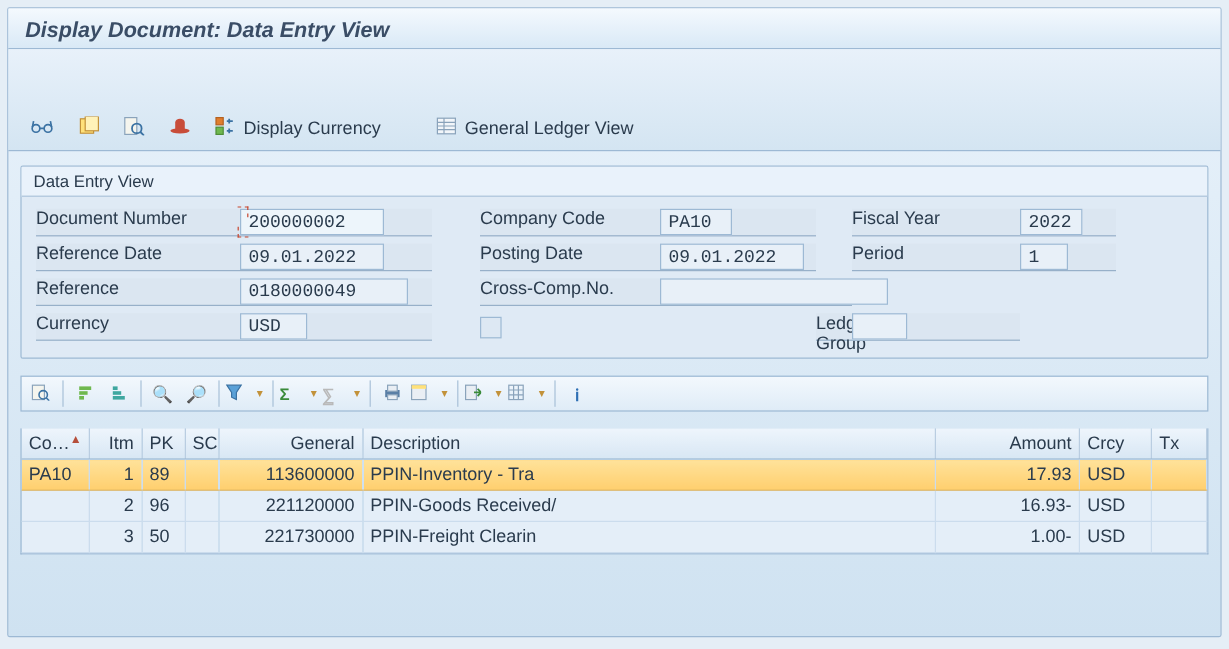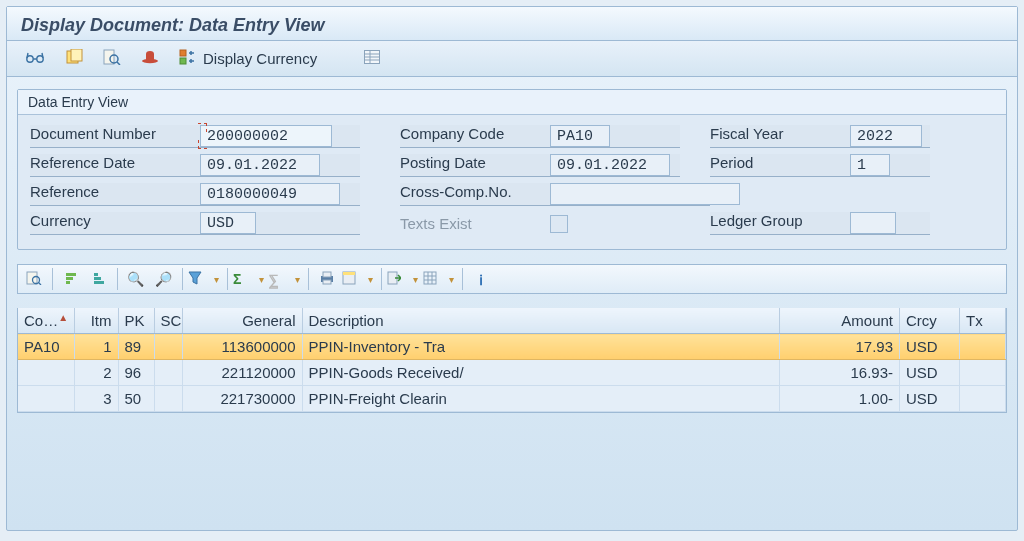--- a/index.html
+++ b/index.html
@@ -39,20 +39,21 @@
     border-bottom: 1px solid #9db9d4;
     font-size: 15px;
   }
   .toolbar .btn {
     display: inline-flex;
     align-items: center;
     gap: 6px;
     padding: 2px 6px;
     border-radius: 3px;
     cursor: pointer;
+    margin-top: 48px;
   }
   .group-box {
     margin: 12px 10px 6px 10px;
     border: 1px solid #9db9d4;
     border-radius: 2px;
     background: #dfeaf5;
   }
   .group-title {
     padding: 4px 10px;
     font-size: 14px;
@@ -235,35 +236,36 @@
     <span class="btn">
       <span>
         <svg width="18" height="16" viewBox="0 0 18 16">
             <rect x="1.5" y="1.5" width="15" height="13" fill="#f2f6fa" stroke="#8aa3bb"></rect>
             <line x1="1.5" y1="5" x2="16.5" y2="5" stroke="#8aa3bb"></line>
             <line x1="1.5" y1="8" x2="16.5" y2="8" stroke="#8aa3bb"></line>
             <line x1="1.5" y1="11" x2="16.5" y2="11" stroke="#8aa3bb"></line>
             <line x1="7" y1="1.5" x2="7" y2="14.5" stroke="#8aa3bb"></line>
           </svg>
       </span>
+      <span>General Ledger View</span>
     </span>
   </div>
 
   <div class="group-box">
     <div class="group-title">Data Entry View</div>
     <div class="fields-grid">
 
       <div class="fl fld-u">Document Number</div>
-      <div class="fld-u"><span class="inp highlight corner-tr corner-bl" style="width:132px">200000002</span></div>
+      <div class="fld-u"><span class="inp highlight corner-tr corner-bl" style="width:120px">200000002</span></div>
       <div></div>
       <div class="fl fld-u">Company Code</div>
       <div class="fld-u"><span class="inp ro" style="width:60px">PA10</span></div>
       <div></div>
       <div class="fl fld-u">Fiscal Year</div>
-      <div class="fld-u"><span class="inp ro" style="width:72px">2022</span></div>
+      <div class="fld-u"><span class="inp ro" style="width:52px">2022</span></div>
 
       <div class="fl fld-u">Reference Date</div>
       <div class="fld-u"><span class="inp ro" style="width:120px">09.01.2022</span></div>
       <div></div>
       <div class="fl fld-u">Posting Date</div>
       <div class="fld-u"><span class="inp ro" style="width:120px">09.01.2022</span></div>
       <div></div>
       <div class="fl fld-u">Period</div>
       <div class="fld-u"><span class="inp ro" style="width:40px">1</span></div>
 
@@ -271,21 +273,20 @@
       <div class="fld-u"><span class="inp ro" style="width:140px">0180000049</span></div>
       <div></div>
       <div class="fl fld-u">Cross-Comp.No.</div>
       <div class="fld-u" style="grid-column: span 2;"><span class="inp ro" style="width:190px"></span></div>
       <div></div>
       <div></div>
 
       <div class="fl fld-u">Currency</div>
       <div class="fld-u"><span class="inp ro" style="width:56px">USD</span></div>
       <div></div>
-      <div class="fl dim">Texts Exist</div>
       <div><span class="chk"></span></div>
       <div></div>
       <div class="fl fld-u">Ledger Group</div>
       <div class="fld-u"><span class="inp ro" style="width:46px"></span></div>
 
     </div>
   </div>
 
   <div class="grid-toolbar">
     <span class="ibtn">

